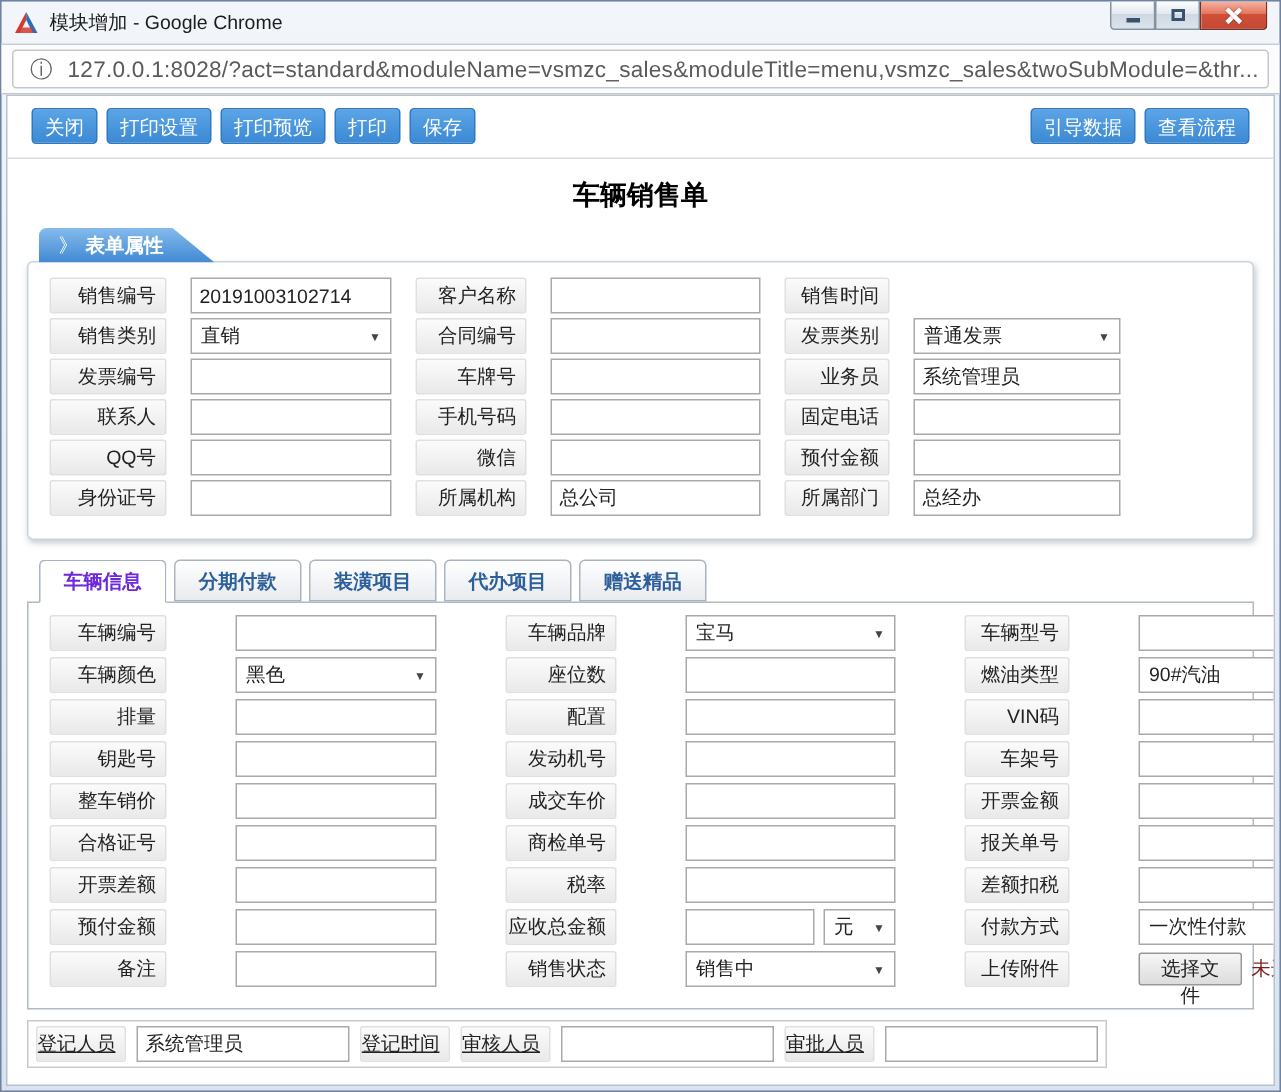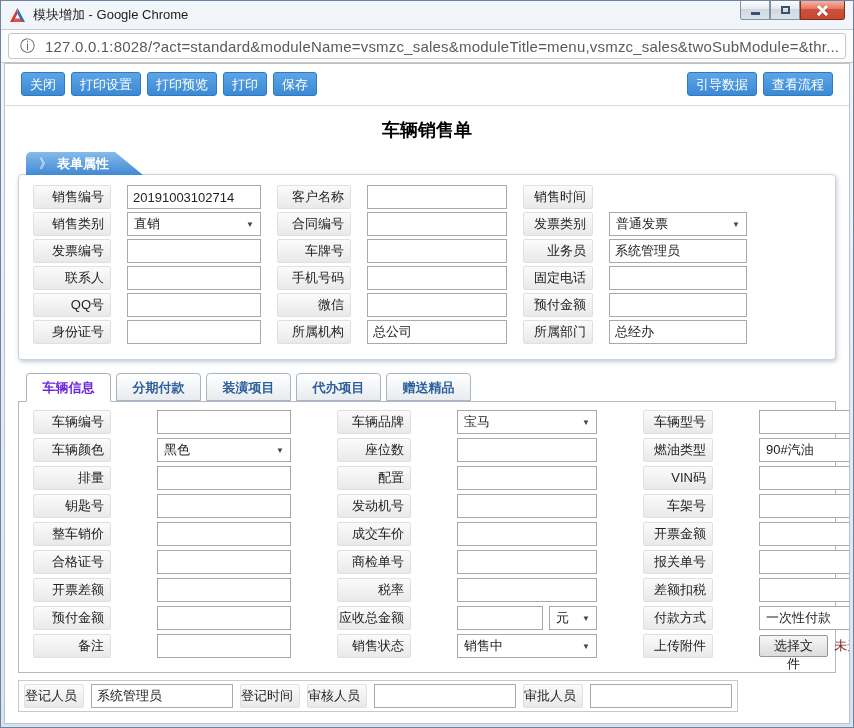--- a/index.html
+++ b/index.html
@@ -82,21 +82,21 @@
   
   .tabstrip { display:flex; gap:5px; margin:13px 13px 0; padding-left:8px; position:relative; z-index:2; }
   .tab { width:85px; height:28px; line-height:27px; text-align:center; font-size:13px; font-weight:bold;
     color:#2c5f9b; background:linear-gradient(#ffffff,#e8ebef); border:1px solid #a9b4bf; border-bottom:1px solid #a9b4bf;
     border-radius:4px 4px 0 0; cursor:pointer; }
   .tab.active { background:#fff; color:#6d28d9; border-bottom:1px solid #fff; margin-bottom:-1px; height:29px; }
   .vpanel { margin:0 13px; border:1px solid #b0bac4; background:#fff; padding:8px 0 10px; position:relative; z-index:1; }
   
   .footer-row { display:flex; align-items:center; gap:7px; margin:7px 0 0 13px;
     border:1px solid #c9c9c9; padding:3px 5px; width:fit-content; }
-  .footer-row .flabel { width:60px; flex:0 0 auto; }
+  .footer-row .flabel { width:60px; flex:0 0 auto;text-decoration:underline; }
   .footer-row .fctrl { width:142px; flex:0 0 auto; }
 </style>
 </head>
 <body>
 
 <div class="window">
 
   <div class="titlebar">
     <svg class="app-logo" viewBox="0 0 17 15">
       <path d="M8.5 0 L1 14 H4.2 L8.5 5.4 Z" fill="#d23b2f"></path>

